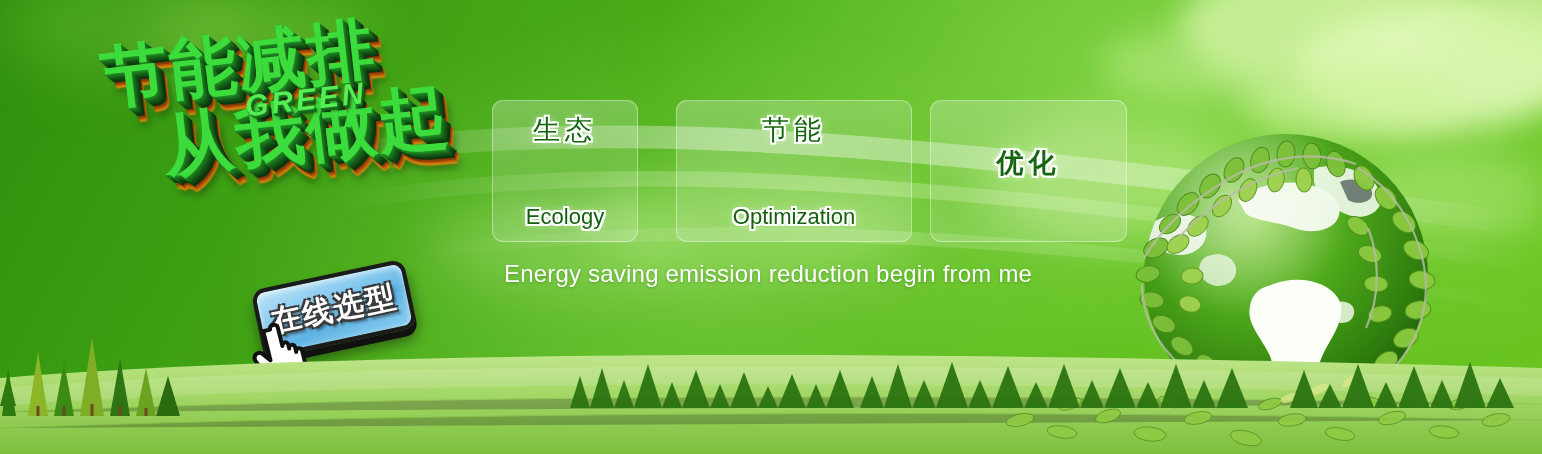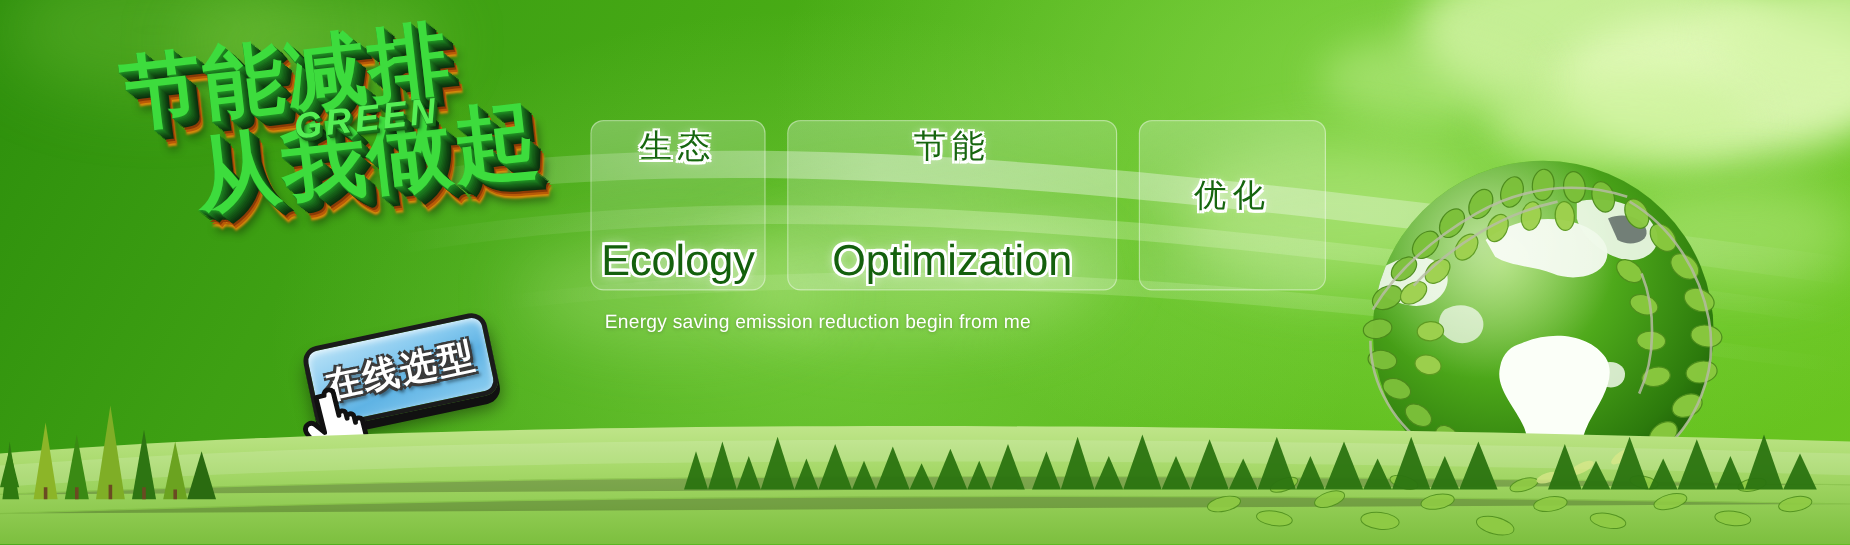--- a/index.html
+++ b/index.html
@@ -79,34 +79,34 @@
   
   #cards{ position:absolute; left:492px; top:100px; display:flex; gap:18px; }
   .card{
     height:142px; border-radius:11px;
     background:linear-gradient(170deg,rgba(255,255,255,.26),rgba(255,255,255,.10) 55%,rgba(255,255,255,.19));
     border:1px solid rgba(255,255,255,.38);
     display:flex; flex-direction:column; align-items:center; justify-content:center;
     padding:0 16px;
     gap:40px;
   }
-  .c1{ width:146px; } .c2{ width:275px; } .c3{ width:156px; }
+  .c1{ width:146px; } .c2{ width:236px;margin-left:20px; } .c3{ width:197px;font-weight:bold; }
   .card-cn{
     font-size:27px; color:#16660f; letter-spacing:5px; margin-bottom:16px;
     text-shadow:-2px -2px 0 #fff,2px -2px 0 #fff,-2px 2px 0 #fff,2px 2px 0 #fff,
                 0 -2px 0 #fff,0 2px 0 #fff,-2px 0 0 #fff,2px 0 0 #fff, 0 0 8px rgba(255,255,255,.9);
   }
   .card-en{
-    font-size:36px; color:#14600d; white-space:nowrap;
+    font-size:22px; color:#14600d; white-space:nowrap;
     text-shadow:-2px -2px 0 #fff,2px -2px 0 #fff,-2px 2px 0 #fff,2px 2px 0 #fff,
                 0 -2px 0 #fff,0 2px 0 #fff,-2px 0 0 #fff,2px 0 0 #fff, 0 0 9px rgba(255,255,255,.92);
   }
   #tagline{
     position:absolute; left:504px; top:260px;
-    font-size:16px; color:#ffffff; letter-spacing:.2px;
+    font-size:24px; color:#ffffff; letter-spacing:.2px;
     text-shadow:0 1px 3px rgba(0,0,0,.22);
   }
 
   
   #ground{ position:absolute; left:0; bottom:0; width:1542px; height:120px; }
   #treesL{ position:absolute; left:-6px; bottom:36px; }
   #treesM{ position:absolute; left:570px; bottom:44px; }
   #treesR{ position:absolute; left:860px; bottom:44px; }
 
   

